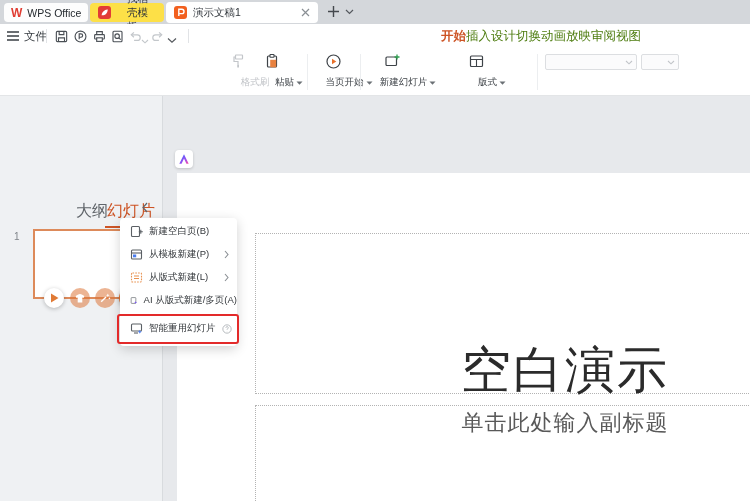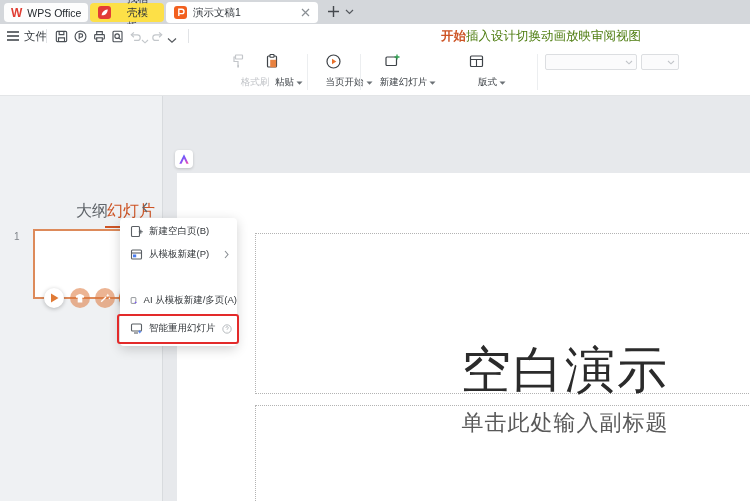--- a/index.html
+++ b/index.html
@@ -425,27 +425,37 @@
     </div>
 
     <div class="citem" style="top:2px">
       <svg width="13" height="13" viewBox="0 0 13 13">
         <rect x="1.5" y="1.5" width="8" height="10" rx="1" fill="none" stroke="#5b6065" stroke-width="1.1"></rect>
         <path d="M10.8 4.8 v4 M8.8 6.8 h4" stroke="#5b6065" stroke-width="1.1"></path>
       </svg>
       <span>新建空白页(B)</span>
     </div>
 
+    <div class="citem" style="top:48px">
+      <svg width="13" height="13" viewBox="0 0 13 13">
+        <rect x="1.5" y="2" width="10" height="9" rx="1" fill="none" stroke="#e8914f" stroke-width="1.1" stroke-dasharray="1.6 1.2"></rect>
+        <path d="M4 5 h5 M4 7.5 h5" stroke="#e8914f" stroke-width="1.1"></path>
+      </svg>
+      <span>从版式新建(L)</span>
+      <svg class="sub" width="5" height="9" viewBox="0 0 5 9">
+          <path d="M1 1 L4 4.5 L1 8" fill="none" stroke="#8a8f94" stroke-width="1.1"></path>
+        </svg>
+    </div>
 
     <div class="citem" style="top:71px">
       <svg width="13" height="13" viewBox="0 0 13 13">
         <rect x="2" y="1.5" width="8" height="10" rx="1" fill="none" stroke="#5b6065" stroke-width="1.1"></rect>
         <path d="M9.6 7.6 l0.7 1.6 1.6 0.7 -1.6 0.7 -0.7 1.6 -0.7 -1.6 -1.6 -0.7 1.6 -0.7 Z" fill="#7b5bf2"></path>
       </svg>
-      <span>AI 从模板新建/多页(A)</span>
+      <span>AI 从版式新建/多页(A)</span>
     </div>
 
     <div class="citem" style="top:99px">
       <svg width="13" height="13" viewBox="0 0 13 13">
         <rect x="1.5" y="2" width="10" height="7" rx="1" fill="none" stroke="#5b6065" stroke-width="1.1"></rect>
         <path d="M4 11 h4" stroke="#5b6065" stroke-width="1.1"></path>
         <path d="M9.8 7.8 l0.6 1.4 1.4 0.6 -1.4 0.6 -0.6 1.4 -0.6 -1.4 -1.4 -0.6 1.4 -0.6 Z" fill="#4a7df0"></path>
       </svg>
       <span>智能重用幻灯片</span>
       <svg width="10" height="10" viewBox="0 0 12 12">

